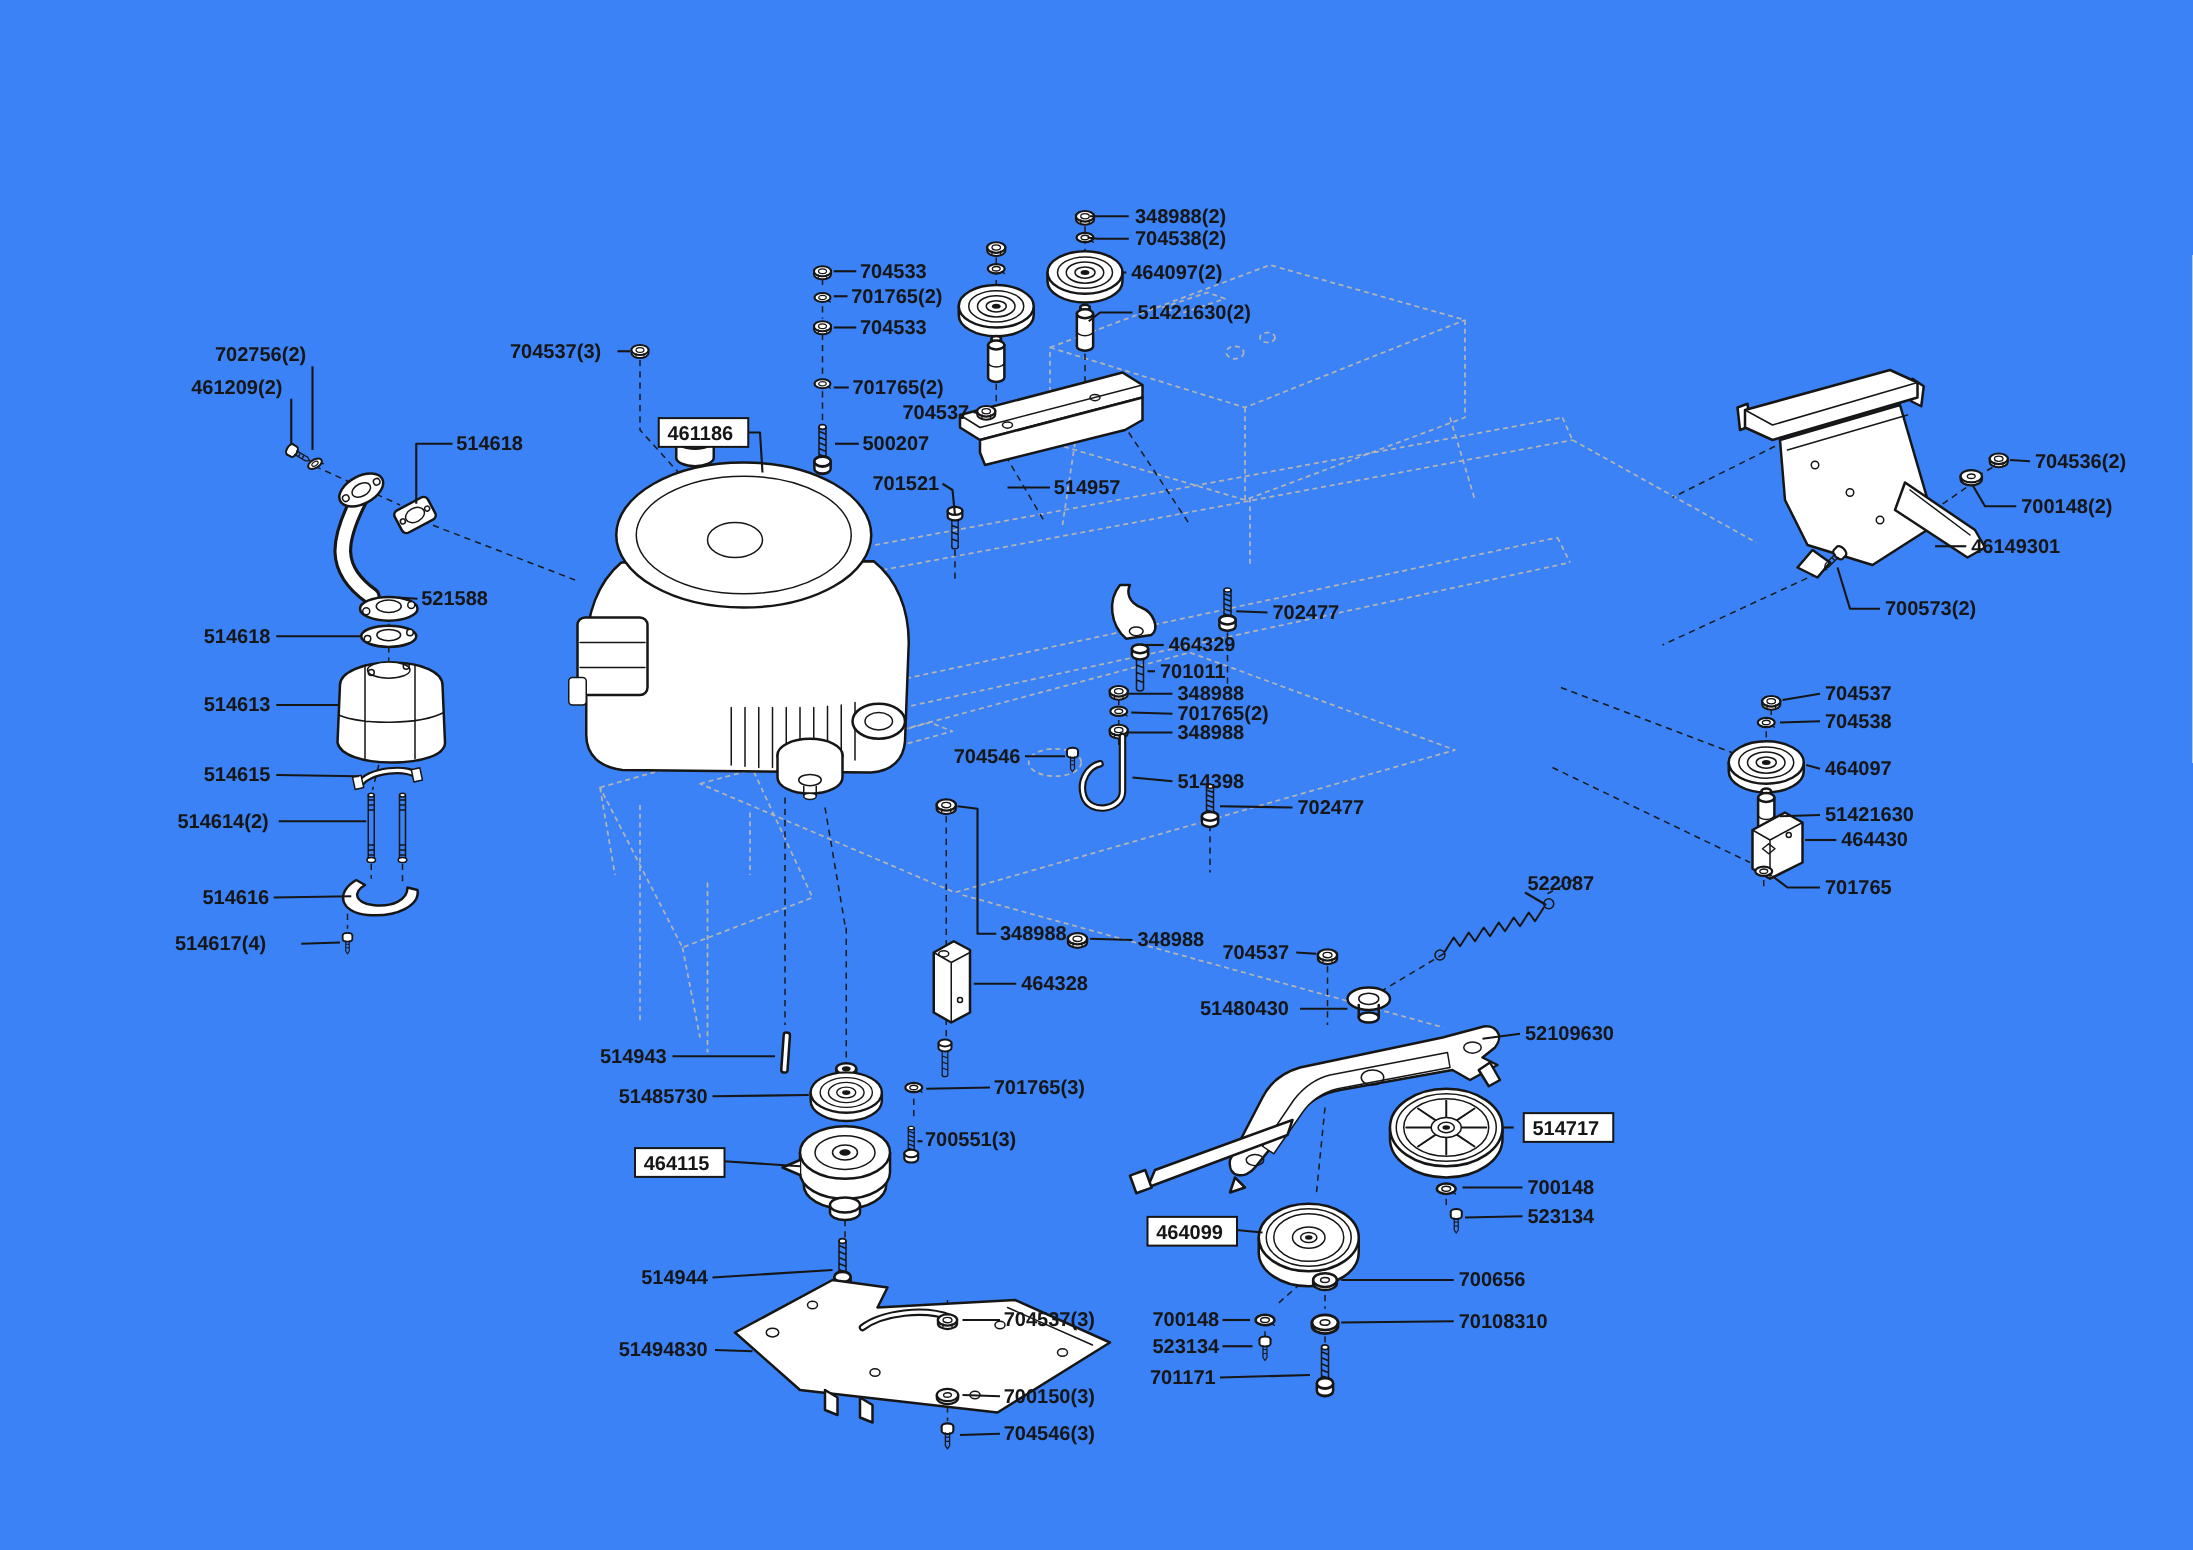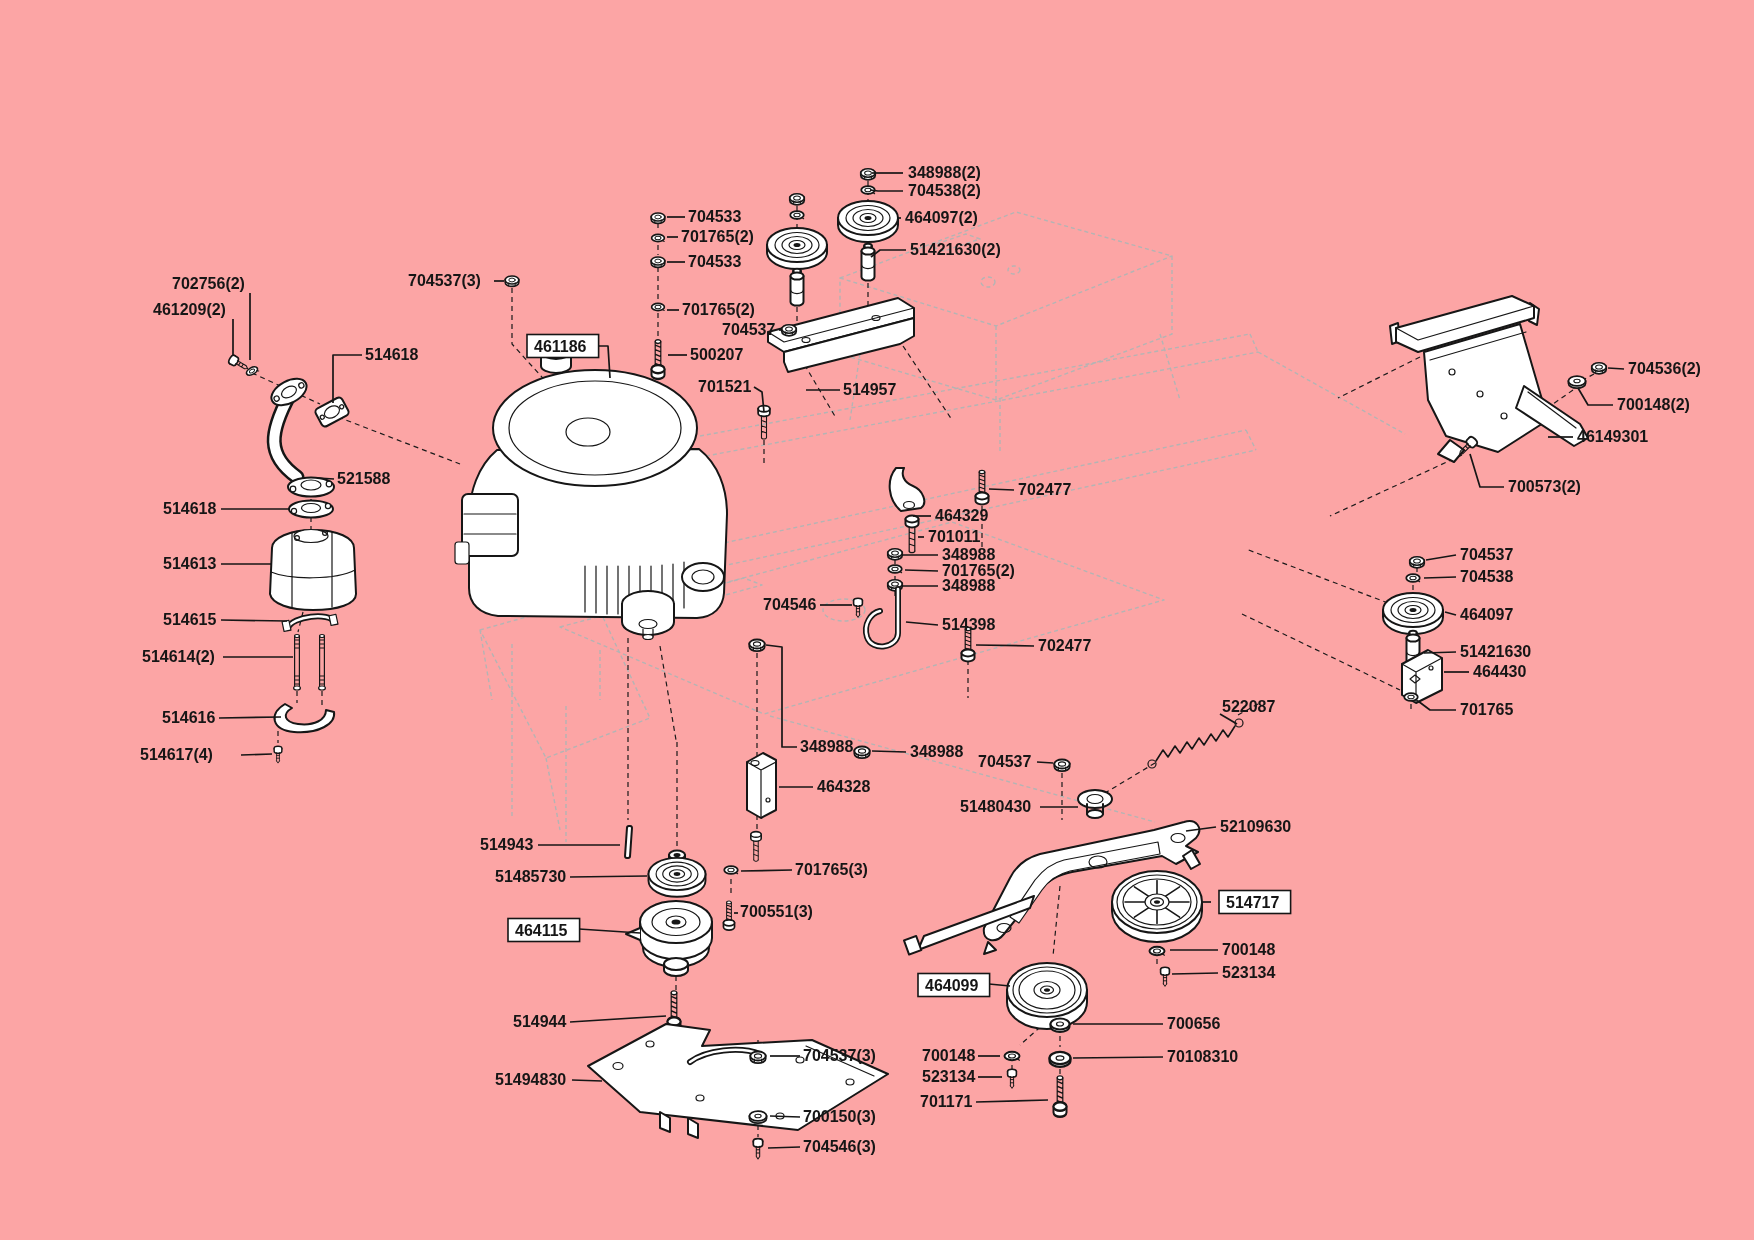--- a/index.html
+++ b/index.html
@@ -1,16 +1,16 @@
 <!DOCTYPE html>
 <html><head>
 <meta charset="utf-8">
 <style>
   html,body{margin:0;padding:0;background:#fff;}
-  .stage{position:relative;width:1754px;height:1240px;background:#fca5a5;overflow:hidden;}
+  .stage{position:relative;width:1754px;height:1240px;background:#3b82f6;overflow:hidden;}
   svg{display:block;font-family:"Liberation Sans",sans-serif;}
   .art{stroke:#161616;stroke-width:2;fill:none;stroke-linecap:round;stroke-linejoin:round;}
   .fillw{fill:#ffffff;}
   .thin{stroke-width:1.2;}
   .mid{stroke-width:1.6;}
   .dk{fill:#161616;stroke:none;}
   .dash{stroke:#1a1a1a;stroke-width:1.2;fill:none;stroke-dasharray:5 4;}
   .frame{stroke:#b4b4b4;stroke-width:1.4;fill:none;stroke-dasharray:4 3;stroke-linejoin:round;}
   .leader{stroke:#161616;stroke-width:1.7;fill:none;stroke-linejoin:round;}
   .part-label{font-size:16px;font-weight:700;fill:#161616;}

